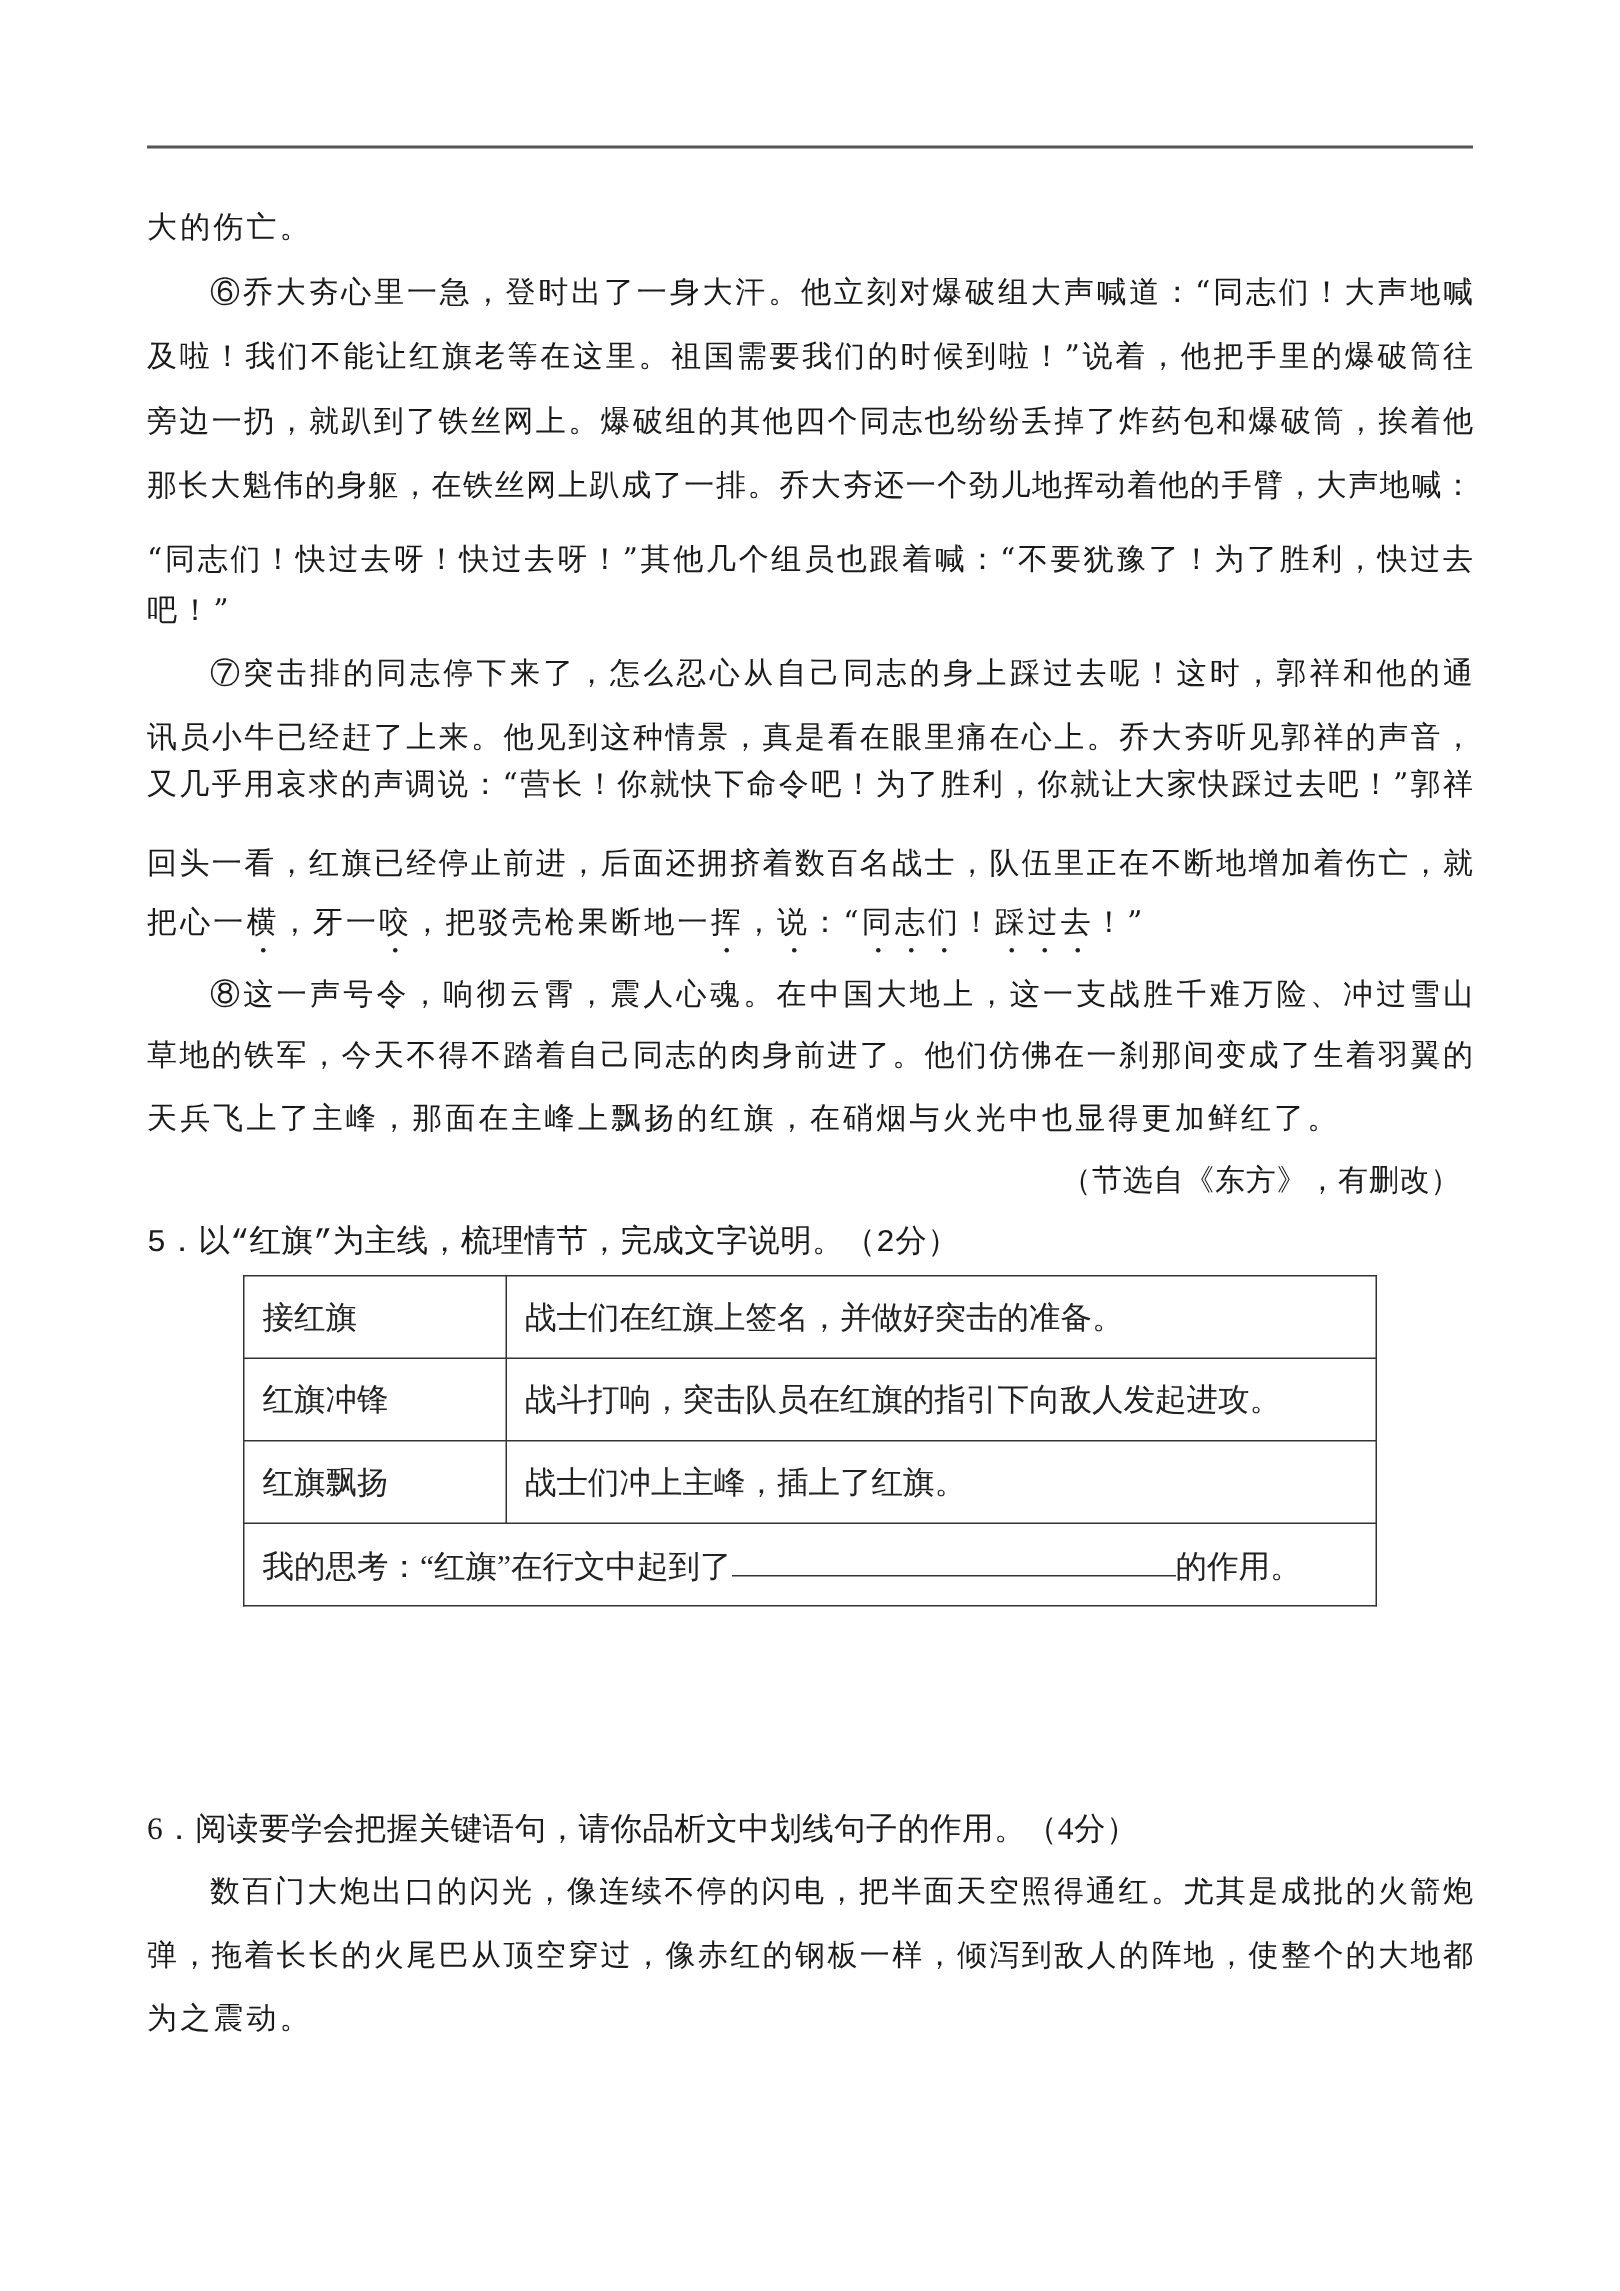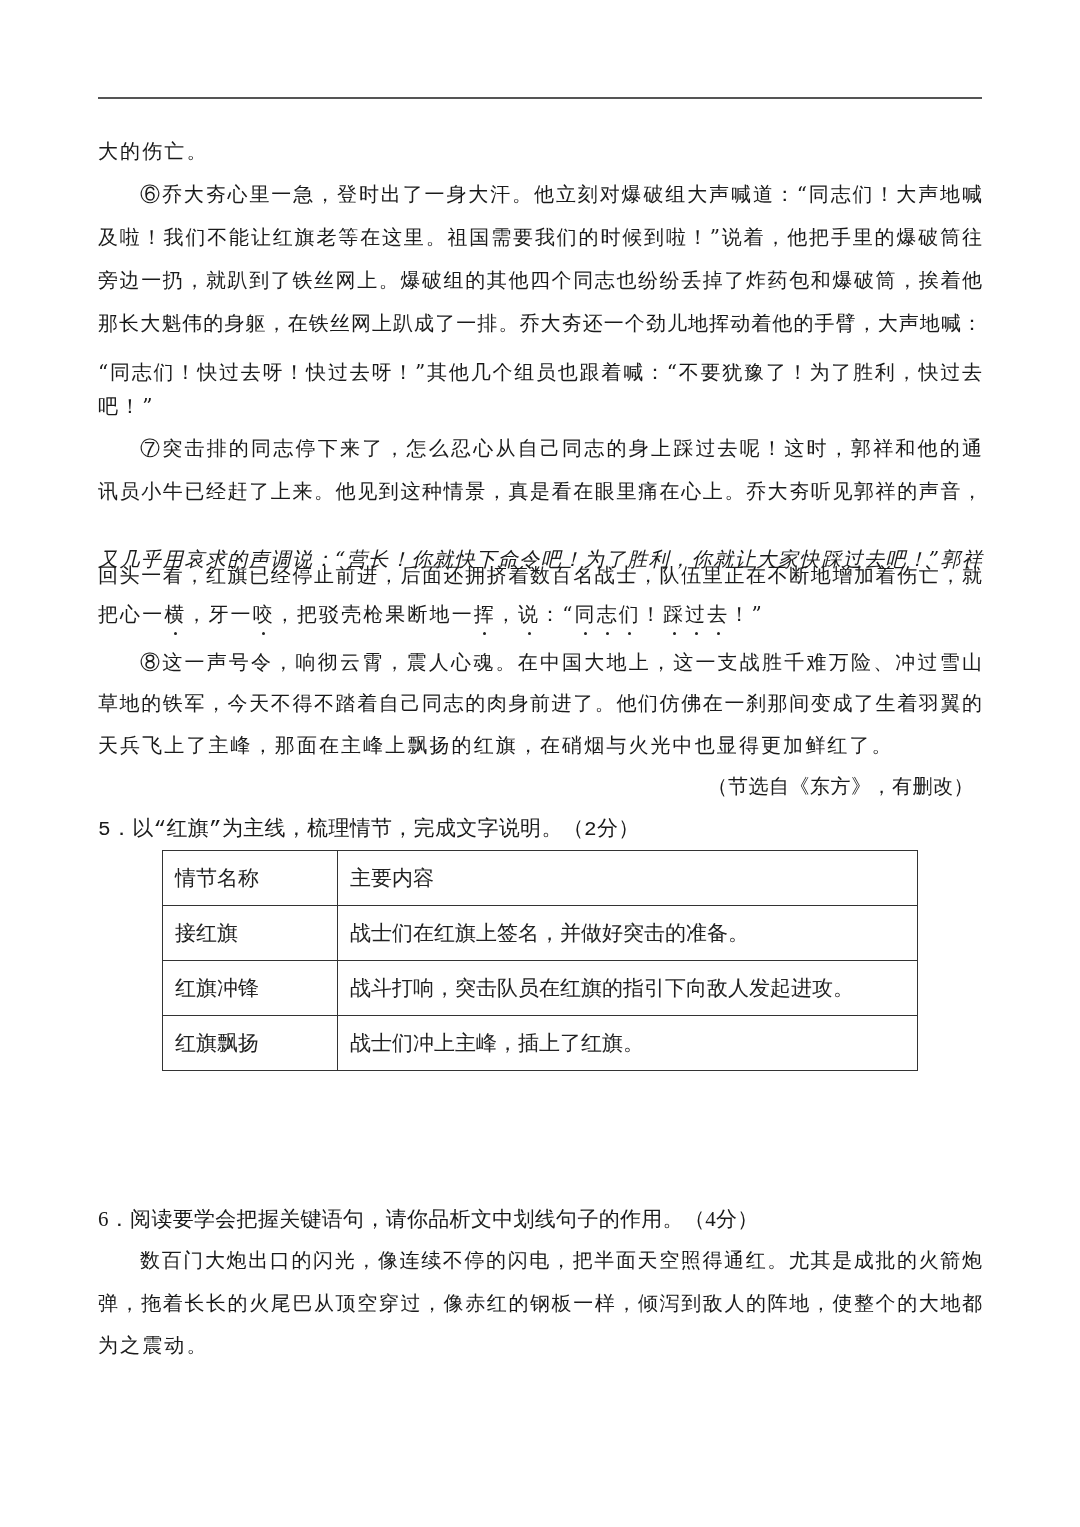--- a/index.html
+++ b/index.html
@@ -54,54 +54,55 @@
   <div class="line justify" style="top:223px;">及啦！我们不能让红旗老等在这里。祖国需要我们的时候到啦！”说着，他把手里的爆破筒往</div>
   <div class="line justify" style="top:266px;">旁边一扔，就趴到了铁丝网上。爆破组的其他四个同志也纷纷丢掉了炸药包和爆破筒，挨着他</div>
   <div class="line justify" style="top:309px;">那长大魁伟的身躯，在铁丝网上趴成了一排。乔大夯还一个劲儿地挥动着他的手臂，大声地喊：</div>
   <div class="line justify" style="top:358px;">“同志们！快过去呀！快过去呀！”其他几个组员也跟着喊：“不要犹豫了！为了胜利，快过去</div>
   <div class="line" style="top:392px;">吧！”</div>
 </div>
 
 <div>
   <div class="line indent justify" style="top:434px;">⑦突击排的同志停下来了，怎么忍心从自己同志的身上踩过去呢！这时，郭祥和他的通</div>
   <div class="line justify" style="top:477px;">讯员小牛已经赶了上来。他见到这种情景，真是看在眼里痛在心上。乔大夯听见郭祥的声音，</div>
-  <div class="line justify" style="top:545px;font-style:italic;">又几乎用哀求的声调说：“营长！你就快下命令吧！为了胜利，你就让大家快踩过去吧！”郭祥</div>
+  <div class="line justify" style="top:508px;">又几乎用哀求的声调说：“营长！你就快下命令吧！为了胜利，你就让大家快踩过去吧！”郭祥</div>
   <div class="line justify" style="top:561px;">回头一看，红旗已经停止前进，后面还拥挤着数百名战士，队伍里正在不断地增加着伤亡，就</div>
   <div class="line" style="top:600px;">
     <span>把心一</span><span class="dot">横</span><span>，牙一</span><span class="dot">咬</span><span>，把驳壳枪果断地一</span><span class="dot">挥</span><span>，</span><span class="dot">说</span><span>：“</span><span class="dot">同</span><span class="dot">志</span><span class="dot">们</span><span>！</span><span class="dot">踩</span><span class="dot">过</span><span class="dot">去</span><span>！”</span>
   </div>
 </div>
 
 <div>
   <div class="line indent justify" style="top:648px;">⑧这一声号令，响彻云霄，震人心魂。在中国大地上，这一支战胜千难万险、冲过雪山</div>
   <div class="line justify" style="top:689px;">草地的铁军，今天不得不踏着自己同志的肉身前进了。他们仿佛在一刹那间变成了生着羽翼的</div>
   <div class="line" style="top:731px;">天兵飞上了主峰，那面在主峰上飘扬的红旗，在硝烟与火光中也显得更加鲜红了。</div>
   <div class="line source" style="top:772px; width:876px;">（节选自《东方》，有删改）</div>
 </div>
 
 <div class="line q" style="top:816px;font-family:Liberation Mono, monospace;">5．以“红旗”为主线，梳理情节，完成文字说明。（2分）</div>
 
 <table class="plot">
   <tbody>
-      <tr>
-    <td class="col1">情节名称</td>
-    <td>主要内容</td>
-  </tr>
   <tr>
     <td class="col1">接红旗</td>
     <td>战士们在红旗上签名，并做好突击的准备。</td>
   </tr>
   <tr>
     <td class="col1">红旗冲锋</td>
     <td>战斗打响，突击队员在红旗的指引下向敌人发起进攻。</td>
   </tr>
   <tr>
     <td class="col1">红旗飘扬</td>
     <td>战士们冲上主峰，插上了红旗。</td>
   </tr>
+  <tr>
+    <td colspan="2">
+      <span>我的思考：“红旗”在行文中起到了</span><span class="blank" style="width:296px;"></span><span>的作用。</span>
+    </td>
+  </tr>
 </tbody>
   </table>
 
 <div class="line q" style="top:1205px;">6．阅读要学会把握关键语句，请你品析文中划线句子的作用。（4分）</div>
 <div>
   <div class="line indent justify" style="top:1246px;">数百门大炮出口的闪光，像连续不停的闪电，把半面天空照得通红。尤其是成批的火箭炮</div>
   <div class="line justify" style="top:1289px;">弹，拖着长长的火尾巴从顶空穿过，像赤红的钢板一样，倾泻到敌人的阵地，使整个的大地都</div>
   <div class="line" style="top:1331px;">为之震动。</div>
 </div>
 

